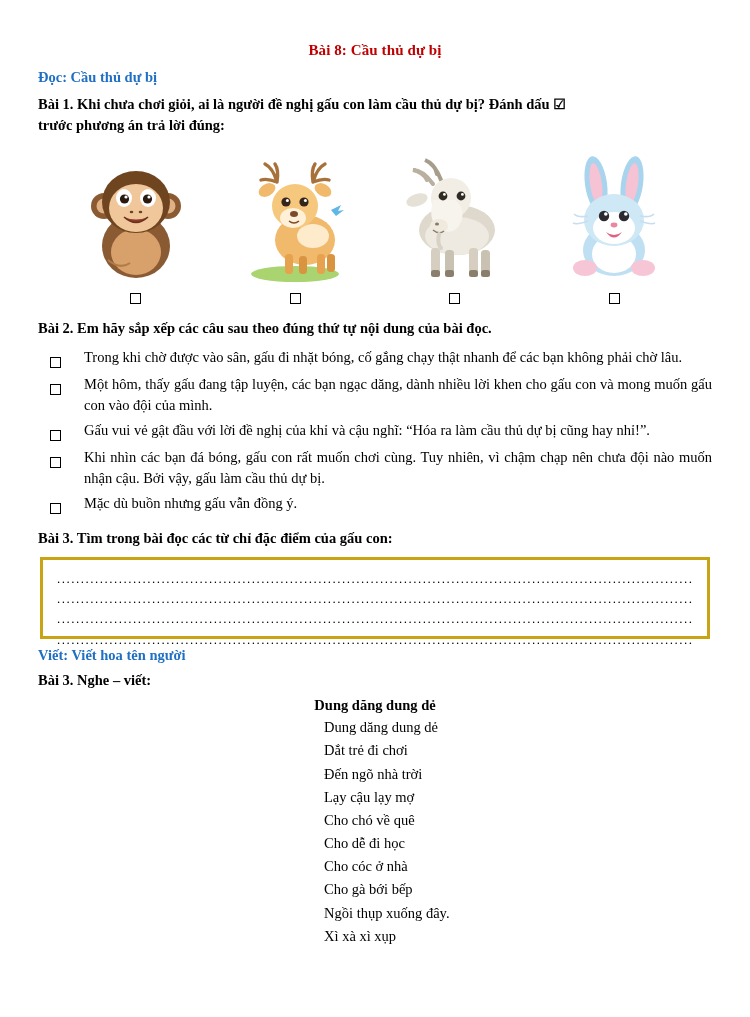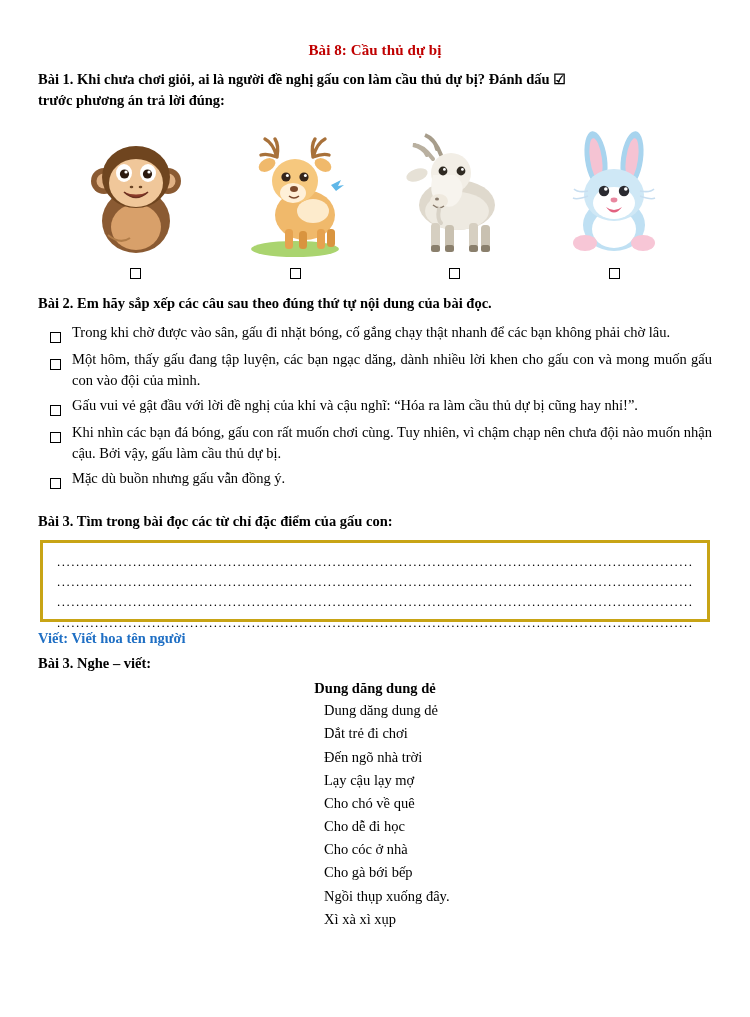--- a/index.html
+++ b/index.html
@@ -75,20 +75,21 @@
     border: 1.1px solid #000;
     background: #fff;
     vertical-align: middle;
   }
   
   .order-list { margin: 8px 0 0 0; }
   .order-item {
     display: flex;
     align-items: flex-start;
     margin-bottom: 4px;
+    gap: 12px;
   }
   .order-item .bx {
     flex: 0 0 34px;
     padding-top: 5px;
     text-align: center;
   }
   .order-item .txt {
     flex: 1;
     font-size: 14.5px;
     line-height: 1.45;
@@ -122,29 +123,30 @@
     margin-left: 286px;
     font-size: 14.5px;
     line-height: 1.6;
   }
   .poem-lines div { white-space: nowrap; }
   .sub-head {
     font-weight: bold;
     font-size: 14.5px;
     margin: 4px 0 2px 0;
   }
-  .mt6 { margin-top: 20px; }
+  .mt6 { margin-top: 12px; }
 </style>
 </head>
 <body>
 
 <div class="page">
 
   <div class="doc-title">Bài 8: Cầu thủ dự bị</div>
 
+  <div class="section-head">Đọc: Cầu thủ dự bị</div>
 
   <div class="q-head">
     <span>Bài 1. Khi chưa chơi giỏi, ai là người đề nghị gấu con làm cầu thủ dự bị? Đánh dấu</span>
     <span class="chk-inline">☑</span><br>
     <span>trước phương án trả lời đúng:</span>
   </div>
 
   <div class="animals">
 
     <div class="animal-cell">

